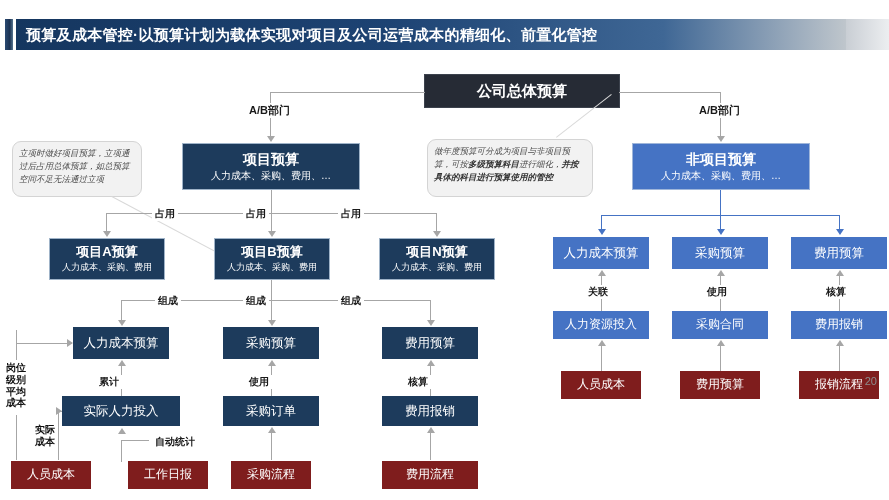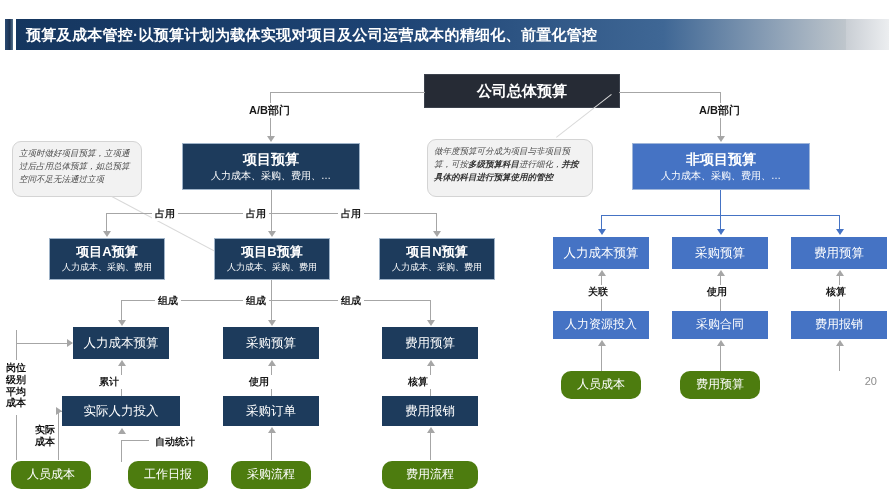--- a/index.html
+++ b/index.html
@@ -34,21 +34,21 @@
        flex-direction:column;align-items:center;justify-content:center;
        text-align:center;color:#ffffff;}
   .box .t{font-weight:bold;line-height:1.15;}
   .box .s{line-height:1.2;font-weight:normal;}
 
   .bx-dark{background:#262b35;border:1px solid #3c424d;}
   .bx-navy{background:#1d3b5c;border:1px solid #9fb3c8;}
   .bx-navy-plain{background:#1d3b5c;}
   .bx-blue{background:#4573c4;}
   .bx-blue-b{background:#4573c4;border:1px solid #9fb6da;}
-  .bx-gray{background:#4d7c0f;border-radius:10px;}
+  .bx-gray{background:#7f1d1d;}
 
   
   .ln{position:absolute;background:#a6a6a6;}
   .ln-b{position:absolute;background:#4573c4;}
   .arw{position:absolute;width:0;height:0;}
   .arw-d{border-left:4px solid transparent;border-right:4px solid transparent;
          border-top:6px solid #a6a6a6;}
   .arw-u{border-left:4px solid transparent;border-right:4px solid transparent;
          border-bottom:6px solid #a6a6a6;}
   .arw-r{border-top:4px solid transparent;border-bottom:4px solid transparent;
@@ -278,15 +278,18 @@
   <div class="arw arw-u" style="left:598px;top:340px;"></div>
   <div class="arw arw-u" style="left:717px;top:340px;"></div>
   <div class="arw arw-u" style="left:836px;top:340px;"></div>
 
   <div class="box bx-gray" style="left:561px;top:371px;width:80px;height:28px;">
     <span class="t" style="font-size:12px;font-weight:normal;">人员成本</span>
   </div>
   <div class="box bx-gray" style="left:680px;top:371px;width:80px;height:28px;">
     <span class="t" style="font-size:12px;font-weight:normal;">费用预算</span>
   </div>
+  <div class="box bx-gray" style="left:799px;top:371px;width:80px;height:28px;">
+    <span class="t" style="font-size:12px;font-weight:normal;">报销流程</span>
+  </div>
 
   <div class="pageno">20</div>
 </div>
 
 </body></html>

